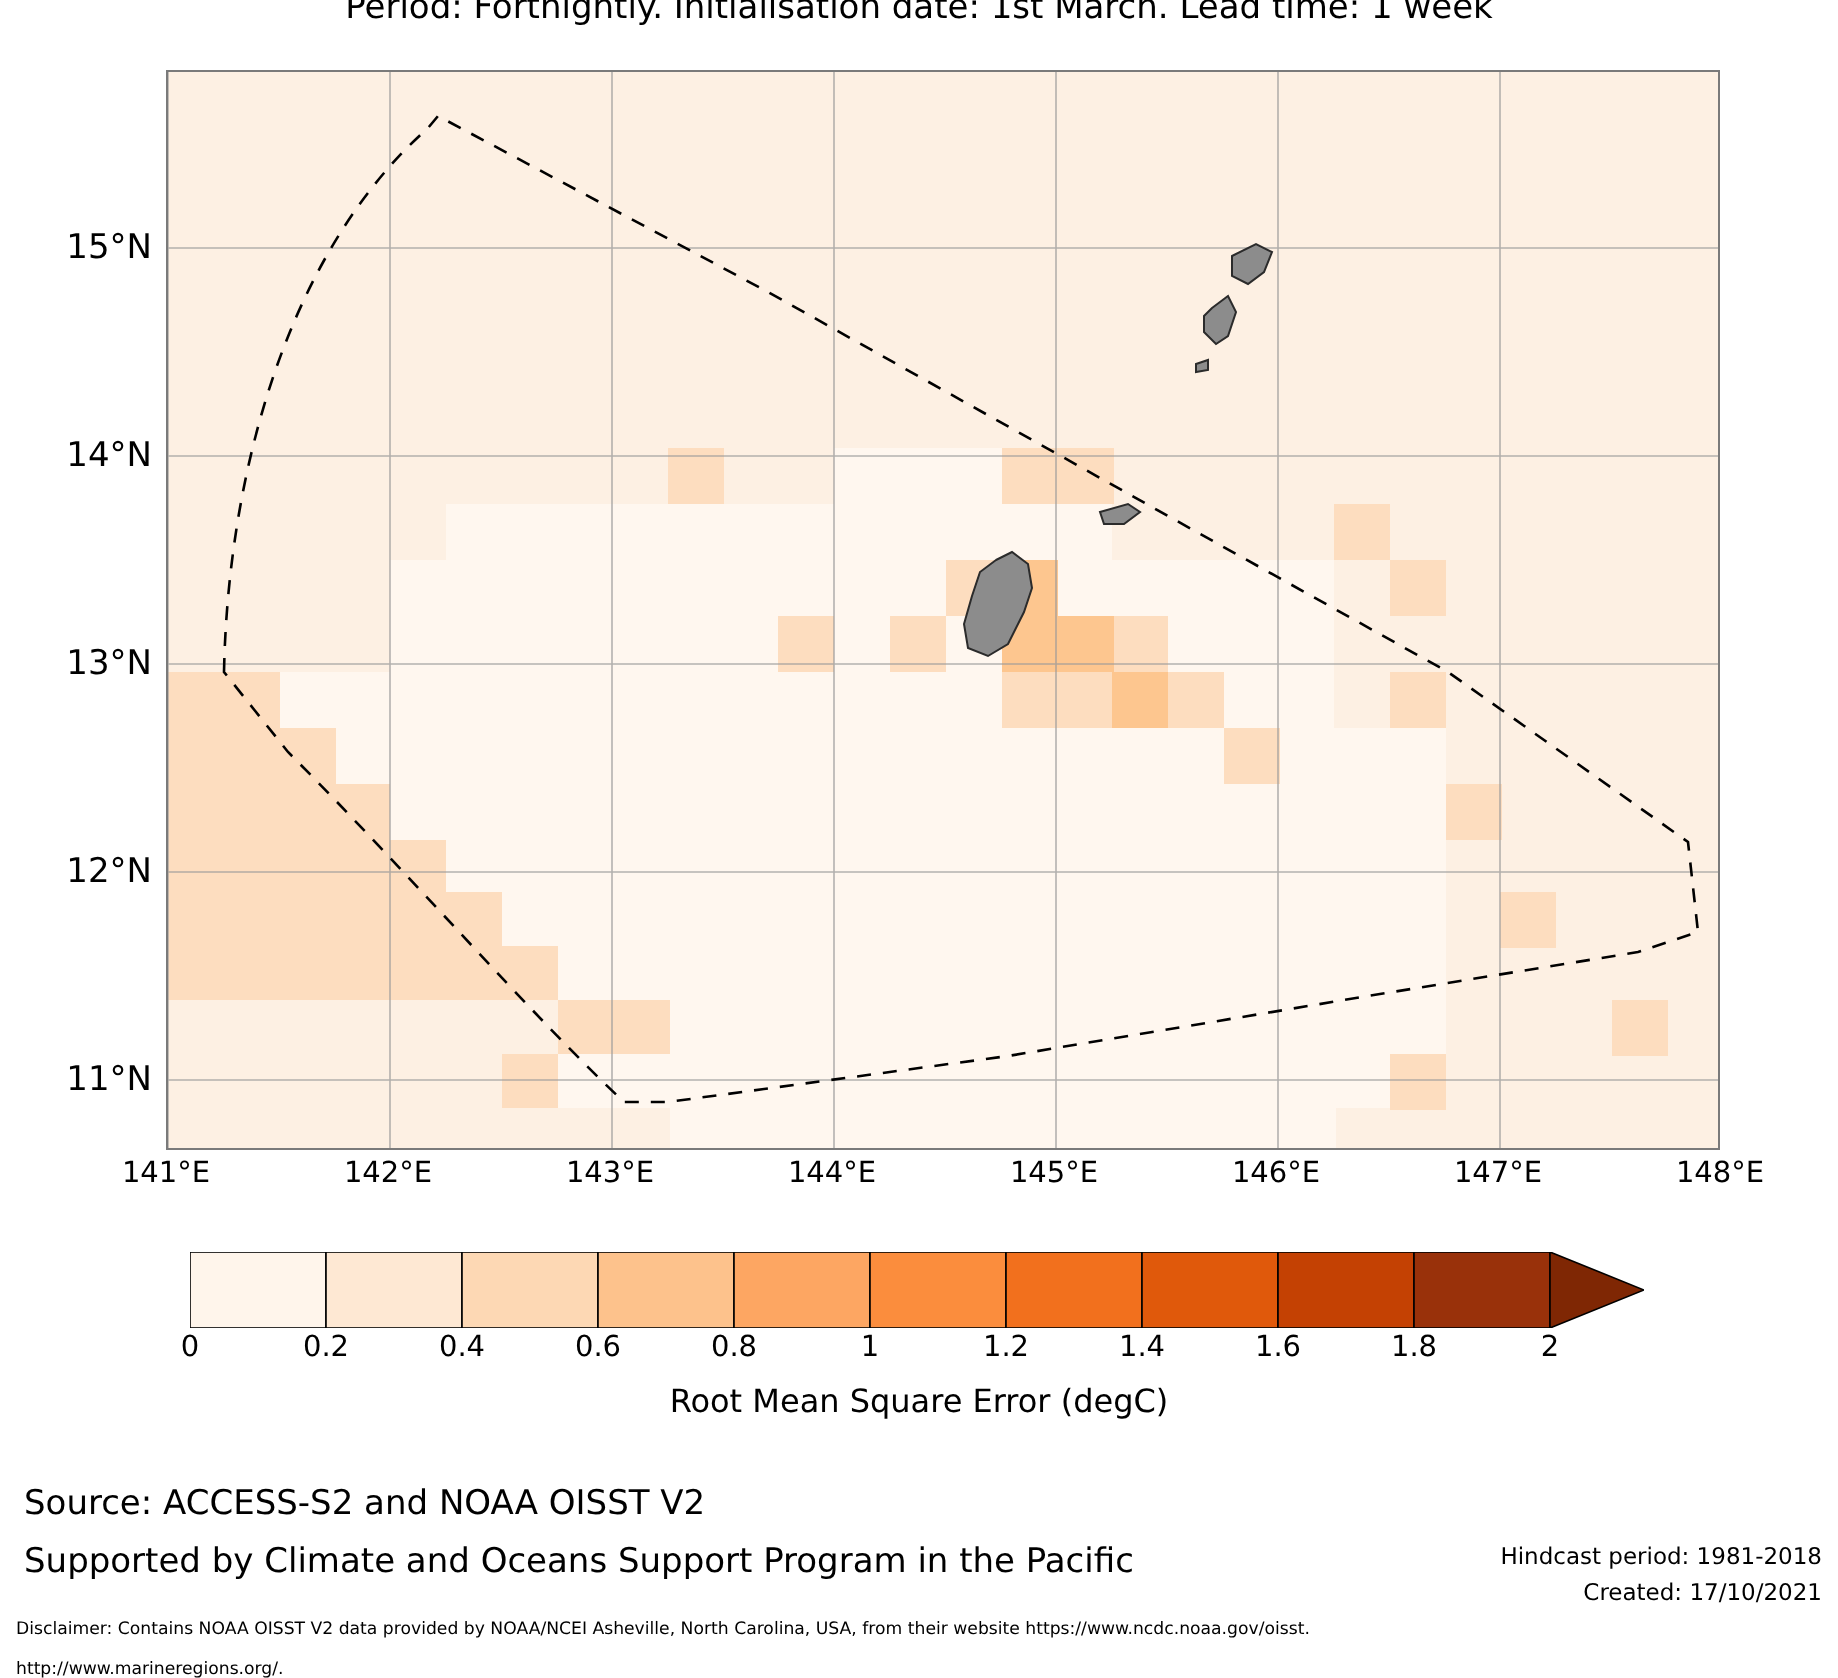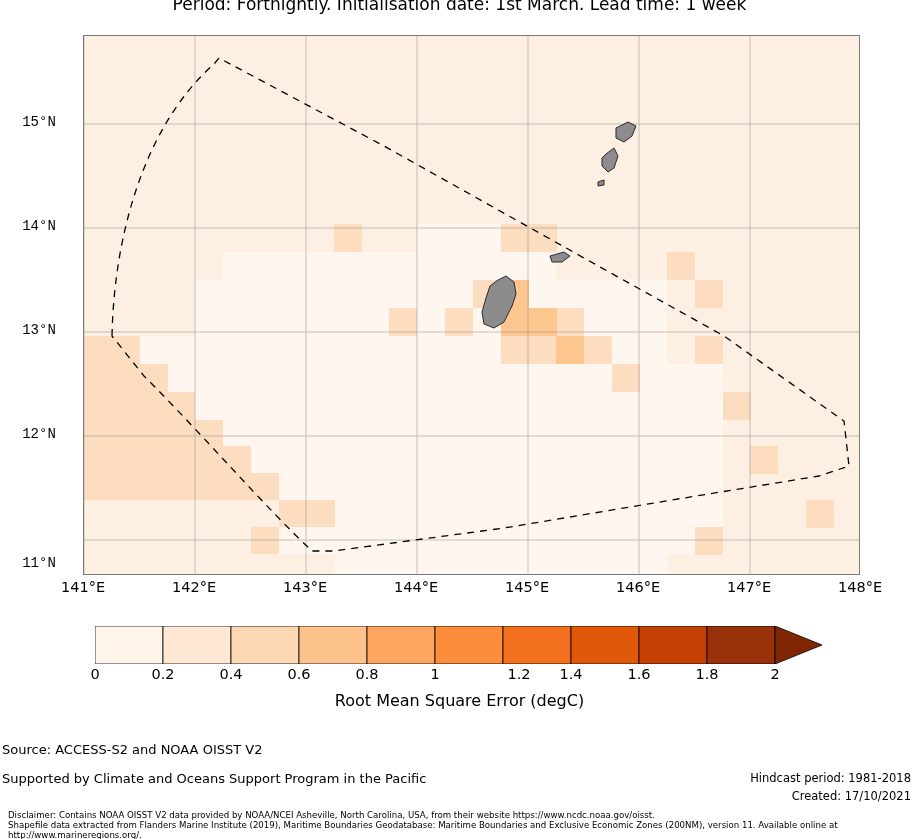--- a/index.html
+++ b/index.html
@@ -52,25 +52,24 @@
     left: 0; top: 0;
     width: 777px;
     height: 540px;
   }
 
   
   .ytick {
     position: absolute;
     right: 0;
     width: 74px;
-    text-align: center;
-    font-size: 14px;
+    text-align: right;
+    font-size: 17px;
     transform: translateY(-9px);
     white-space: nowrap;
-    font-family: Liberation Mono, monospace;
   }
   #y-axis {
     position: absolute;
     left: 0;
     top: 35px;
     width: 76px;
     height: 540px;
   }
   #x-axis {
     position: absolute;
@@ -127,22 +126,22 @@
   
   #footer {
     position: absolute;
     left: 0;
     top: 736px;
     width: 919px;
     height: 103px;
   }
   .f-left {
     position: absolute;
-    left: 2px;
-    font-size: 13px;
+    left: 12px;
+    font-size: 17px;
     white-space: nowrap;
   }
   .f-right {
     position: absolute;
     right: 8px;
     font-size: 11.5px;
     text-align: left;
     white-space: nowrap;
   }
   .f-tiny {
@@ -255,21 +254,21 @@
       <path d="M514,146 L520,144 L520,149 L514,150 Z"></path>
     </g>
   </svg>
 </div>
 
 <div id="y-axis">
   <div class="ytick" style="top:88px">15°N</div>
   <div class="ytick" style="top:192px">14°N</div>
   <div class="ytick" style="top:296px">13°N</div>
   <div class="ytick" style="top:400px">12°N</div>
-  <div class="ytick" style="top:529px">11°N</div>
+  <div class="ytick" style="top:504px">11°N</div>
 </div>
 
 <div id="x-axis">
   <div class="xtick" style="left:0px">141°E</div>
   <div class="xtick" style="left:111px">142°E</div>
   <div class="xtick" style="left:222px">143°E</div>
   <div class="xtick" style="left:333px">144°E</div>
   <div class="xtick" style="left:444px">145°E</div>
   <div class="xtick" style="left:555px">146°E</div>
   <div class="xtick" style="left:666px">147°E</div>
@@ -294,30 +293,29 @@
   </svg>
 </div>
 
 <div id="cb-ticks">
   <div class="cbtick" style="left:0px">0</div>
   <div class="cbtick" style="left:68px">0.2</div>
   <div class="cbtick" style="left:136px">0.4</div>
   <div class="cbtick" style="left:204px">0.6</div>
   <div class="cbtick" style="left:272px">0.8</div>
   <div class="cbtick" style="left:340px">1</div>
-  <div class="cbtick" style="left:424px">1.2</div>
+  <div class="cbtick" style="left:408px">1.2</div>
   <div class="cbtick" style="left:476px">1.4</div>
   <div class="cbtick" style="left:544px">1.6</div>
   <div class="cbtick" style="left:612px">1.8</div>
   <div class="cbtick" style="left:680px">2</div>
 </div>
 
 <div id="cb-label">Root Mean Square Error (degC)</div>
 
 <div id="footer">
   <div class="f-left" style="top:6px">Source: ACCESS-S2 and NOAA OISST V2</div>
   <div class="f-left" style="top:35px">Supported by Climate and Oceans Support Program in the Pacific</div>
   <div class="f-right" style="top:35px">Hindcast period: 1981-2018</div>
   <div class="f-right" style="top:53px">Created: 17/10/2021</div>
   <div class="f-tiny" style="top:74px">Disclaimer: Contains NOAA OISST V2 data provided by NOAA/NCEI Asheville, North Carolina, USA, from their website https://www.ncdc.noaa.gov/oisst.</div>
-  <div class="f-tiny" style="top:84px">Shapefile data extracted from Flanders Marine Institute (2019), Maritime Boundaries Geodatabase: Maritime Boundaries and Exclusive Economic Zones (200NM), version 11. Available online at</div>
   <div class="f-tiny" style="top:94px">http://www.marineregions.org/.</div>
 </div>
 
 </body></html>

